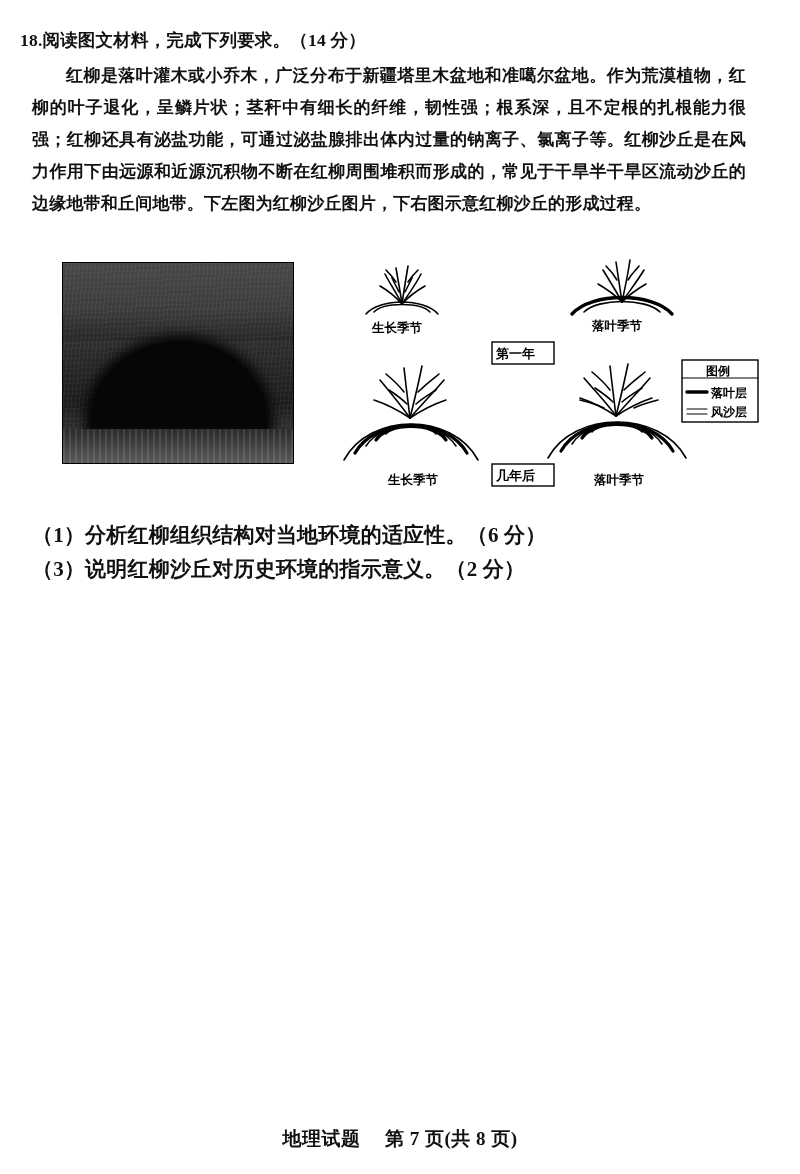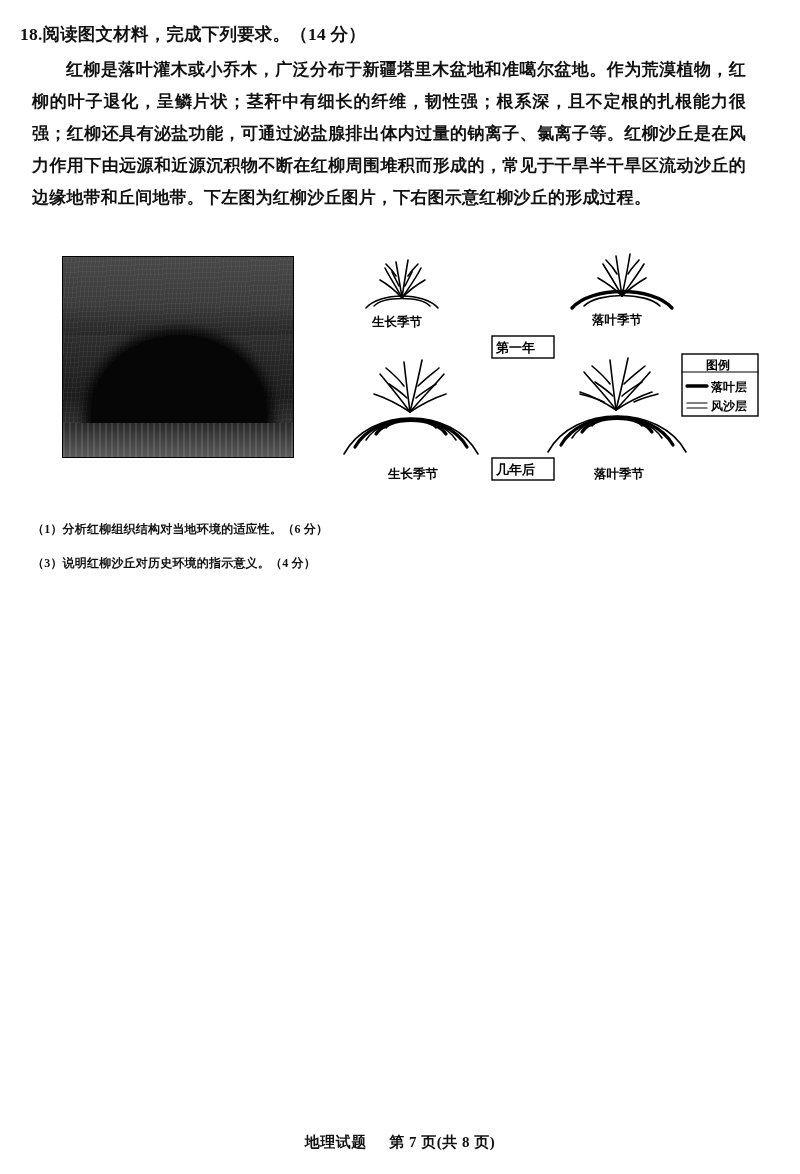--- a/index.html
+++ b/index.html
@@ -20,21 +20,21 @@
     width: 800px;
     height: 1174px;
     box-sizing: border-box;
     padding: 18px 44px 0 20px;
   }
   
   .q-head {
     font-size: 17.5px;
     font-weight: 700;
     letter-spacing: 0.2px;
-    margin: 4px 0 8px 0;
+    margin: 10px 0 8px 0;
     white-space: nowrap;
   }
   
   .q-body {
     font-size: 17px;
     font-weight: 700;
     line-height: 32px;
     text-align: justify;
     text-justify: inter-ideograph;
     text-indent: 2em;
@@ -101,34 +101,34 @@
     width: 430px;
     height: 250px;
   }
   .diagram svg { display: block; }
 
   
   .subqs {
     margin: 16px 0 0 12px;
   }
   .subq {
-    font-size: 12px;
+    font-size: 21px;
     font-weight: 700;
     line-height: 34px;
     letter-spacing: 0.2px;
     white-space: nowrap;
   }
   
   .footer {
     position: absolute;
     left: 0;
     right: 0;
     bottom: 22px;
     text-align: center;
-    font-size: 15px;
+    font-size: 19px;
     font-weight: 700;
     letter-spacing: 0.5px;
   }
   .footer .sep { display: inline-block; width: 14px; }
 </style>
 </head>
 <body>
 
 <div class="page">
 
@@ -240,21 +240,21 @@
           <line x1="355" y1="167" x2="375" y2="167" stroke-width="1.2"></line>
           <line x1="355" y1="172" x2="375" y2="172" stroke-width="1.2"></line>
           <text x="379" y="174" font-family="'Liberation Sans',sans-serif" font-size="12" font-weight="700" fill="#000" stroke="none">风沙层</text>
         </g>
       </svg>
     </div>
   </div>
 
   <div class="subqs">
     <div class="subq">（1）分析红柳组织结构对当地环境的适应性。（6 分）</div>
-    <div class="subq">（3）说明红柳沙丘对历史环境的指示意义。（4 分）</div>
+    <div class="subq">（3）说明红柳沙丘对历史环境的指示意义。（2 分）</div>
   </div>
 
   <div class="footer">
     <span>地理试题</span>
     <span class="sep"></span>
     <span>第 7 页(共 8 页)</span>
   </div>
 
 </div>
 

